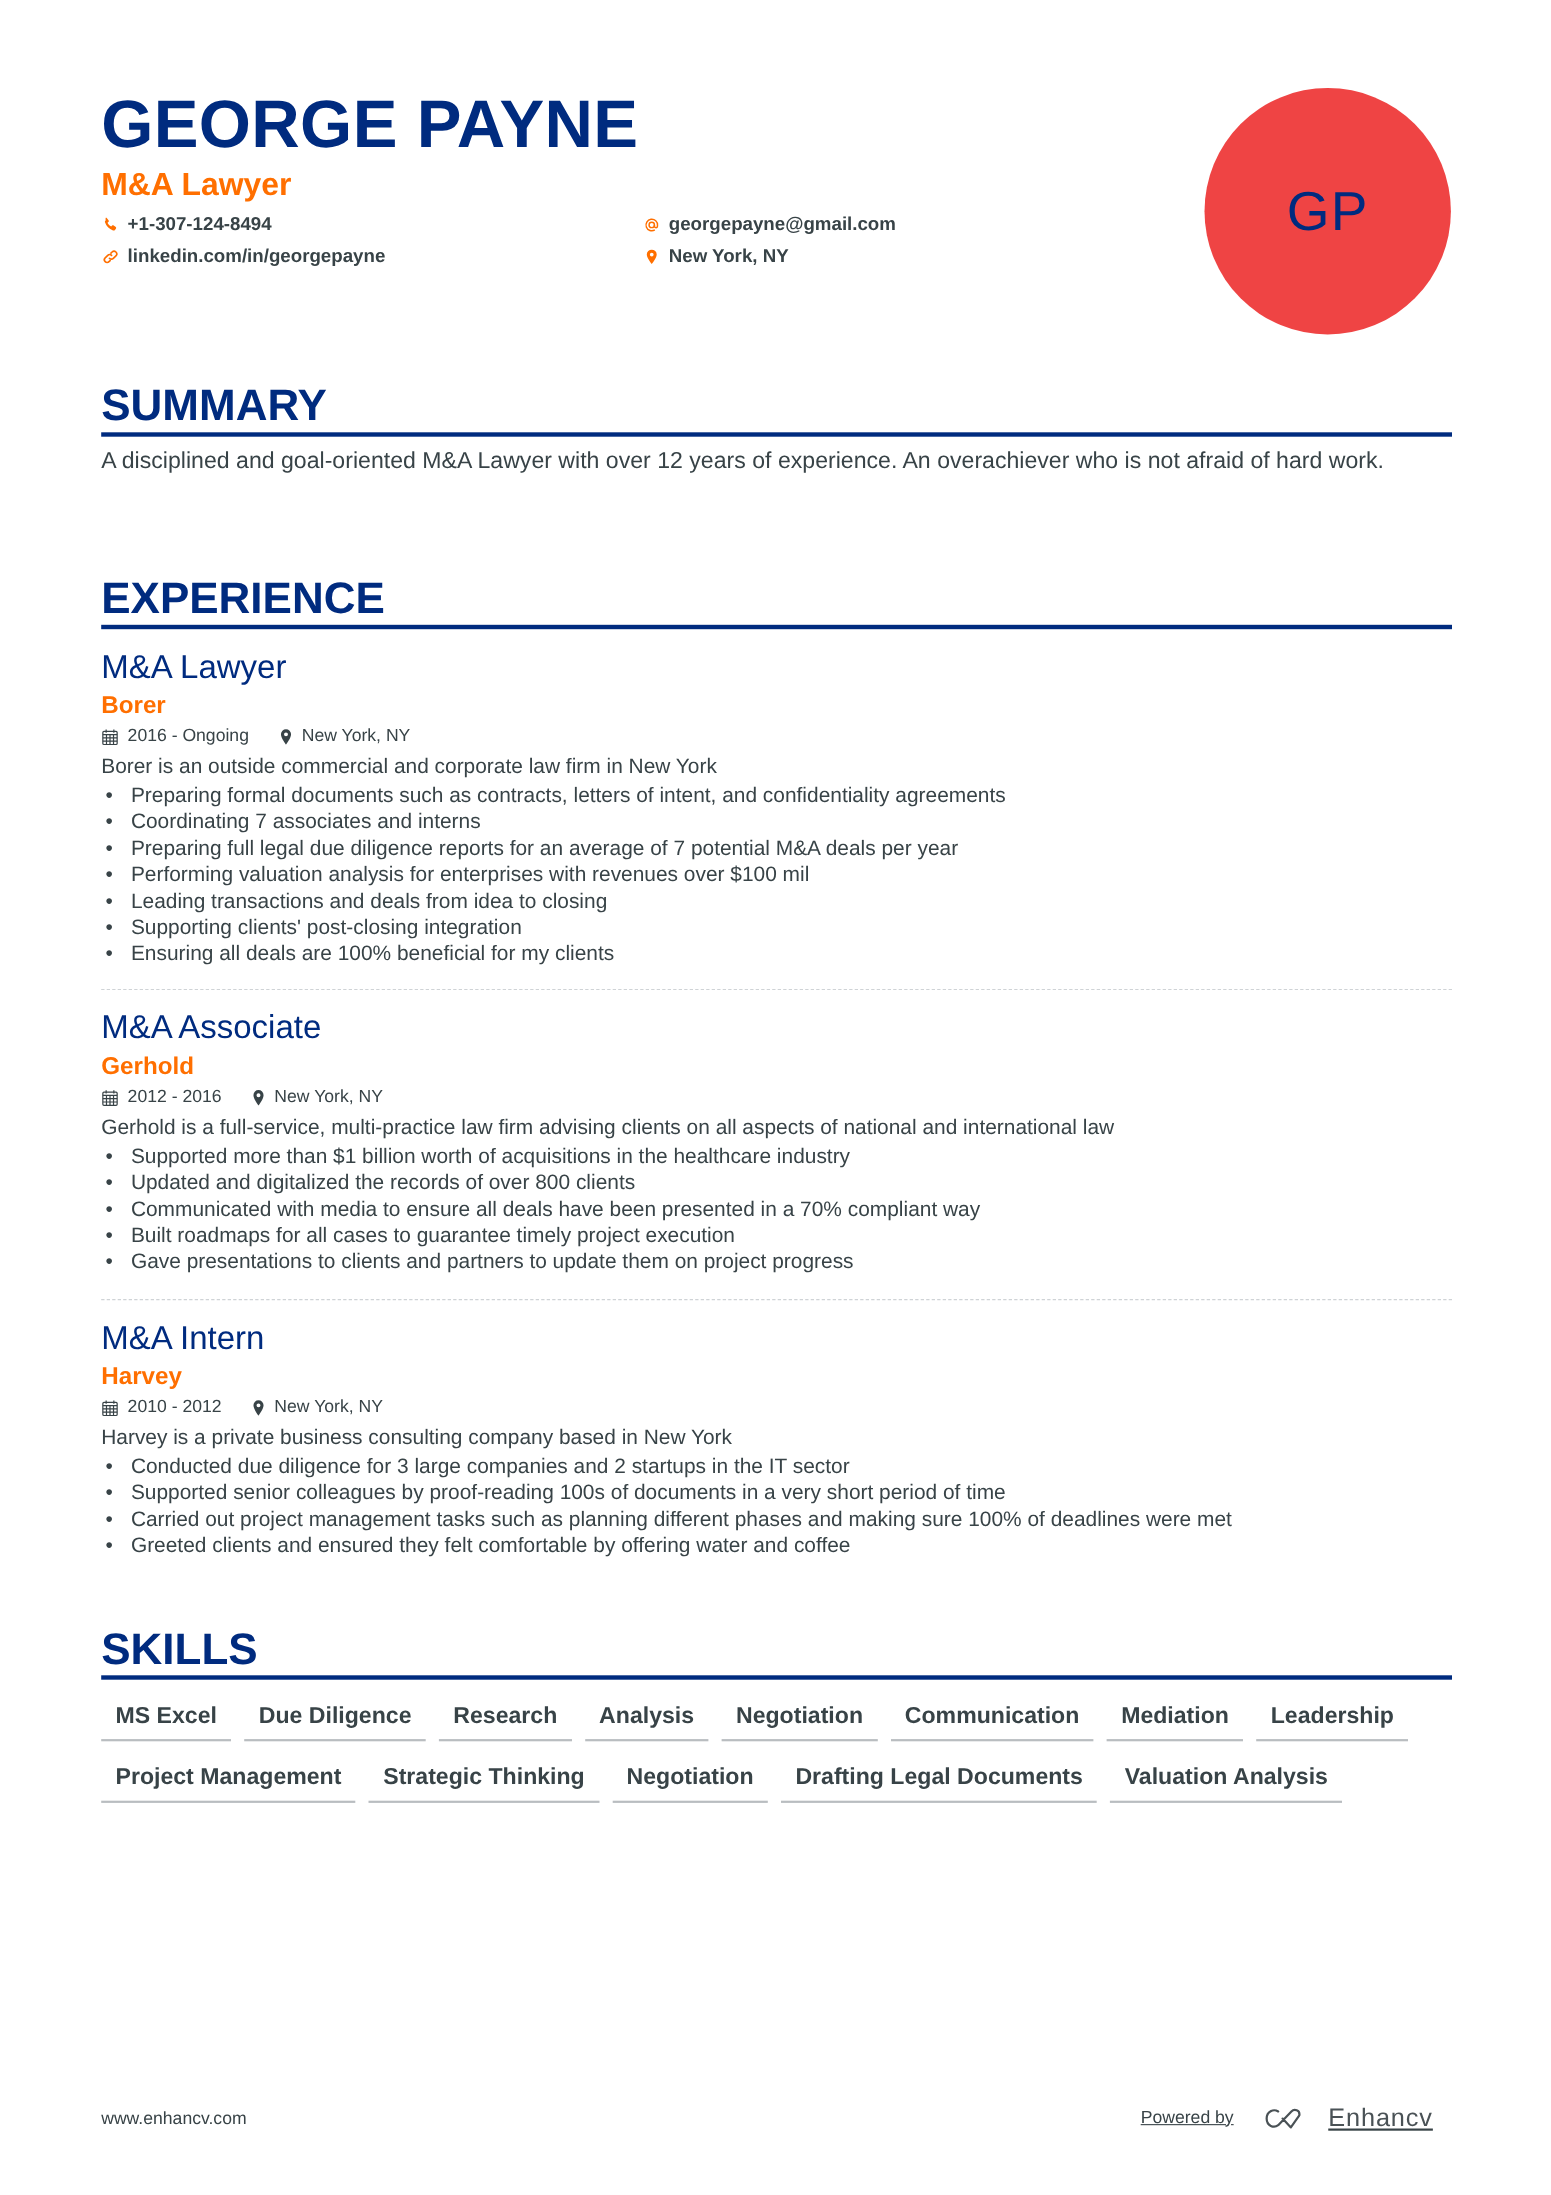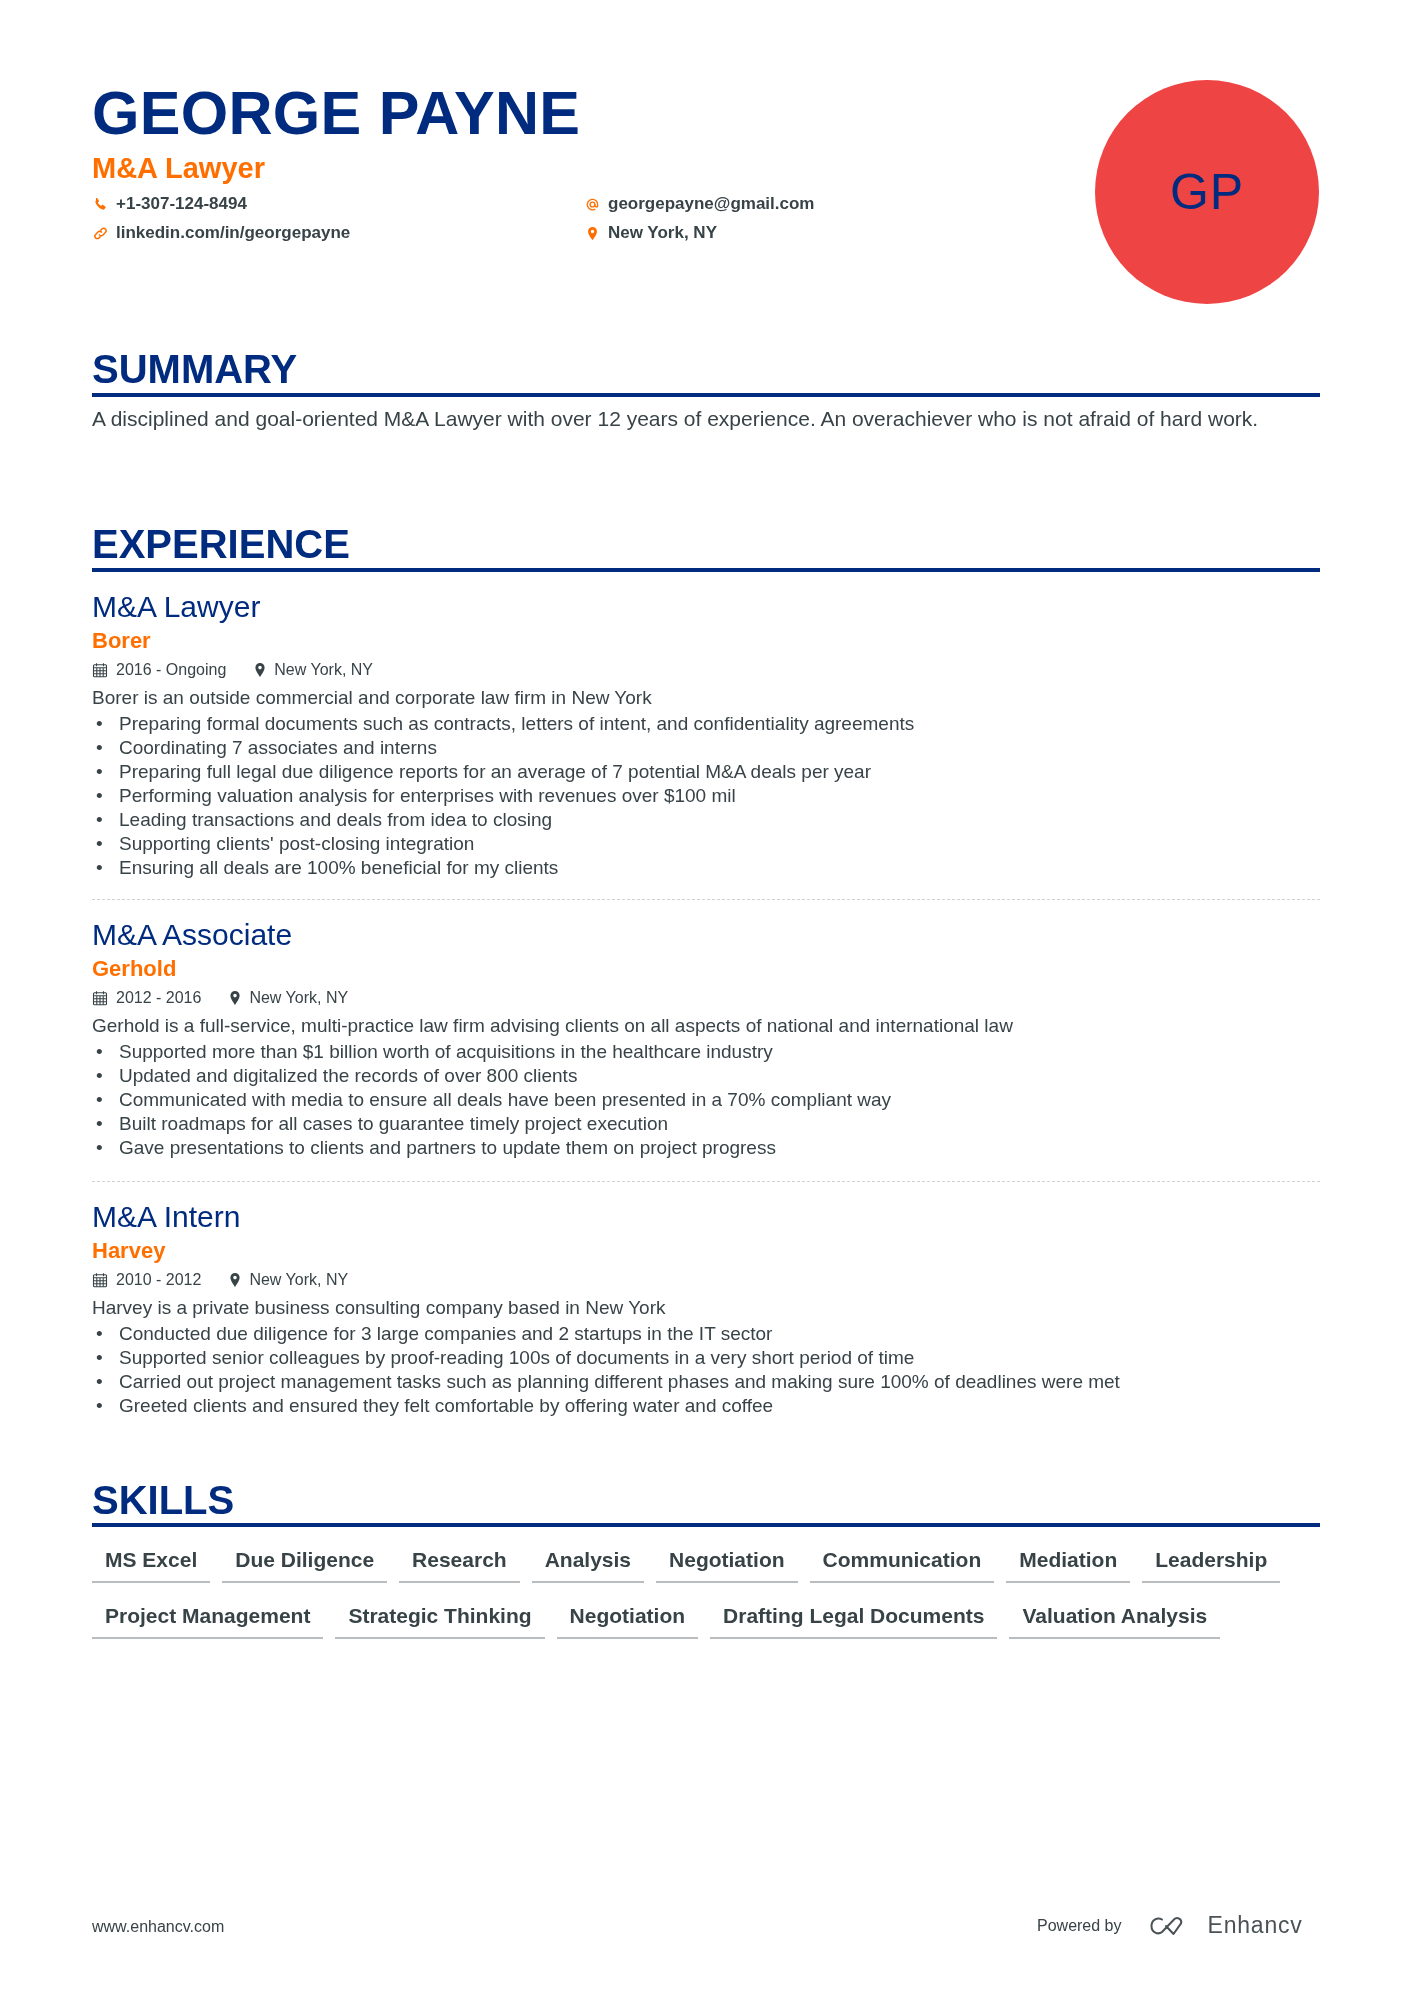--- a/index.html
+++ b/index.html
@@ -40,21 +40,21 @@
   .bullets li { font-size: 19px; line-height: 24px; position: relative; padding-left: 27px; }
   .bullets li::before { content: "•"; position: absolute; left: 4px; top: 0; color: #384347; }
   .sep { position: absolute; left: 92px; width: 1228px; border-top: 1.5px dashed #cfd3d6; }
 
   
   .skills { position: absolute; left: 92px; top: 1545px; width: 1240px; display: flex; flex-wrap: wrap; column-gap: 12px; row-gap: 18px; }
   .skill { font-size: 21px; font-weight: 700; color: #384347; padding: 0 13px 6px 13px; border-bottom: 2px solid #b9bdc0; line-height: 30px; }
 
   
   .footer-left { position: absolute; left: 92px; top: 1918px; font-size: 16px; color: #384347; }
-  .footer-right { position: absolute; left: 1037px; top: 1912px; display: flex; align-items: center; }
+  .footer-right { position: absolute; left: 1037px; top: 1912px; display: flex; align-items: center; text-decoration: underline; }
   .powered { font-size: 16px; color: #384347; }
   .logo { margin-left: 26px; width: 48px; height: 24px; display: inline-flex; }
   .brand { margin-left: 12px; font-size: 23px; color: #4a5256; letter-spacing: 0.8px; }
 </style>
 </head>
 <body>
 
 <div class="page">
 
   <div class="name">GEORGE PAYNE</div>

